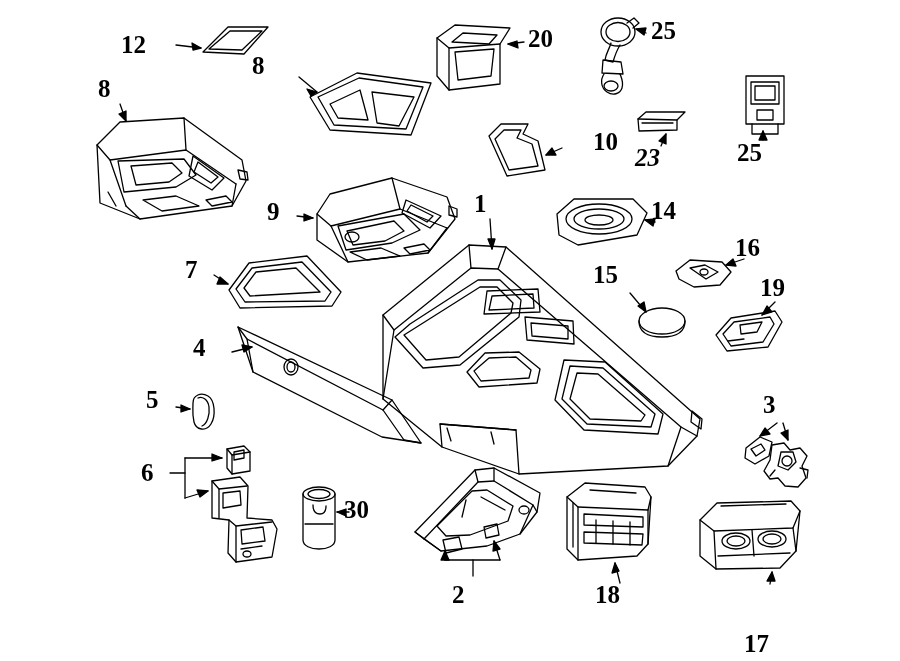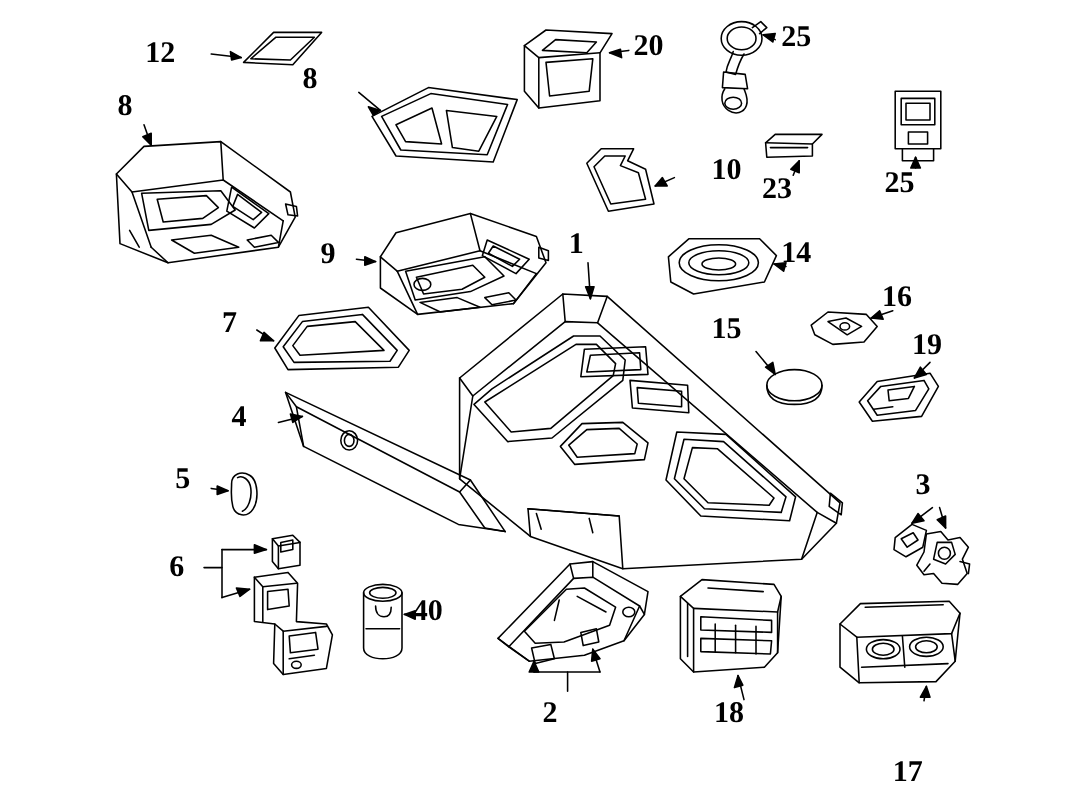--- a/index.html
+++ b/index.html
@@ -343,18 +343,18 @@
   <div class="callout-label" style="left:561px; top:129px;margin-left:32px;">10</div>
   <div class="callout-label" style="left:528px; top:26px;">20</div>
   <div class="callout-label" style="left:121px; top:32px;">12</div>
   <div class="callout-label" style="left:252px; top:53px;">8</div>
   <div class="callout-label" style="left:651px; top:198px;">14</div>
   <div class="callout-label" style="left:593px; top:262px;">15</div>
   <div class="callout-label" style="left:735px; top:235px;">16</div>
   <div class="callout-label" style="left:744px; top:587px;margin-top:44px;">17</div>
   <div class="callout-label" style="left:595px; top:582px;text-align:right;">18</div>
   <div class="callout-label" style="left:760px; top:275px;text-align:right;">19</div>
-  <div class="callout-label" style="left:344px; top:497px;">40</div>
+  <div class="callout-label" style="left:344px; top:497px;">30</div>
   <div class="callout-label" style="left:651px; top:18px;">25</div>
   <div class="callout-label" style="left:737px; top:140px;">25</div>
-  <div class="callout-label" style="left:635px; top:145px;">23</div>
+  <div class="callout-label" style="left:635px; top:145px;font-style:italic;">23</div>
 
 </div>
 
 </body></html>

